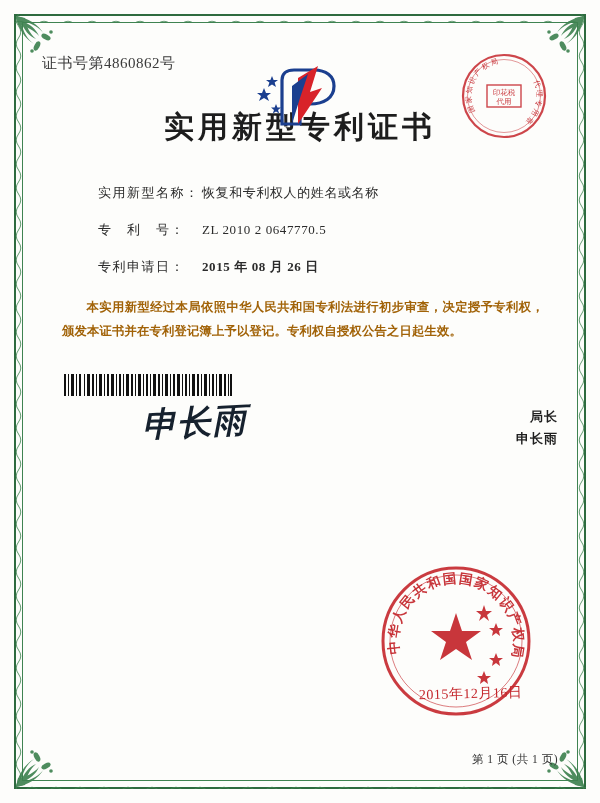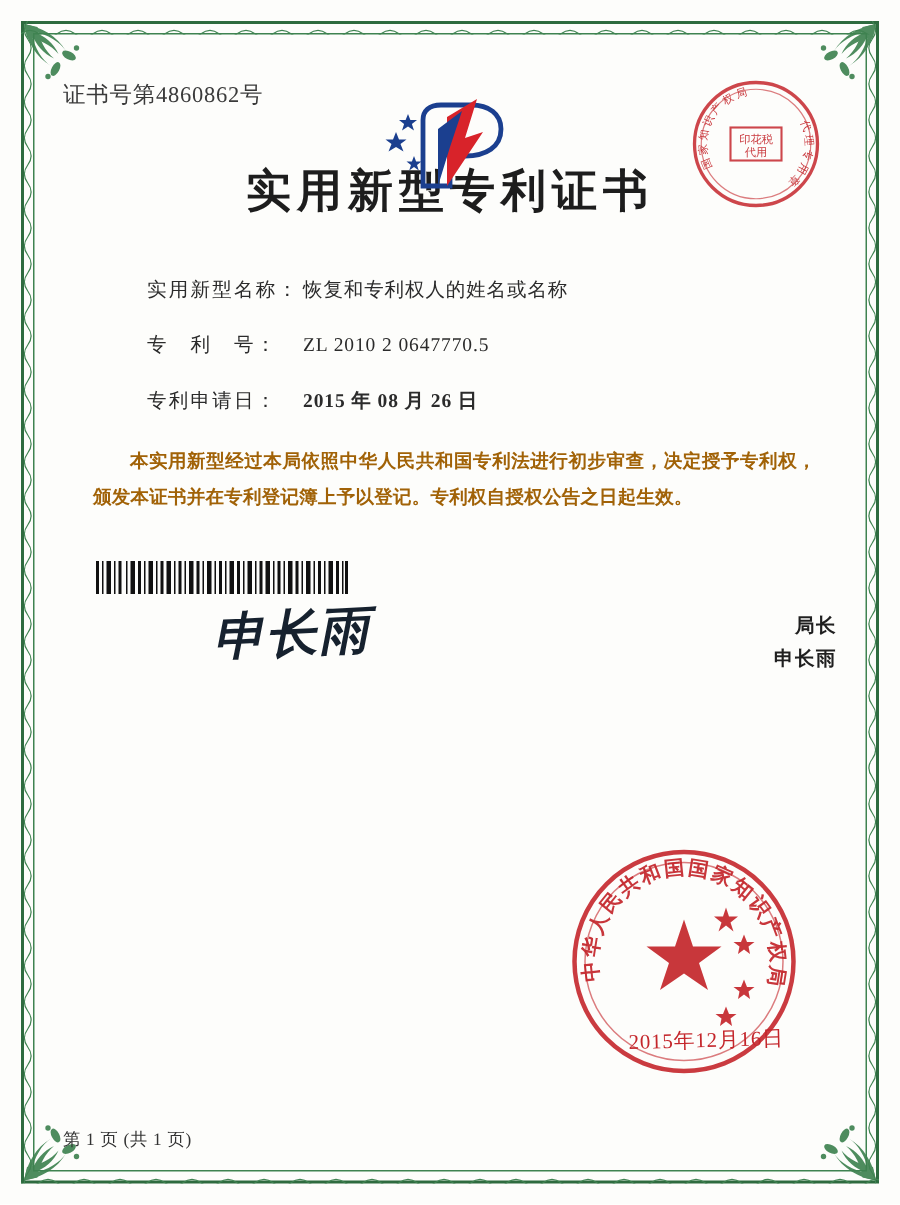--- a/index.html
+++ b/index.html
@@ -166,21 +166,21 @@
     font-size: 14px;
     color: #c4262b;
     font-family: "Liberation Serif", serif;
     letter-spacing: 0.5px;
     transform: rotate(-1.5deg);
   }
 
   .page-footer {
     position: absolute;
     left: 0; right: 0; bottom: 2px;
-    text-align: left;
+    text-align: right;
     font-size: 11.5px;
     color: #333;
     letter-spacing: 0.5px;
   }
 </style>
 </head>
 <body>
 
 <div class="page">
 

